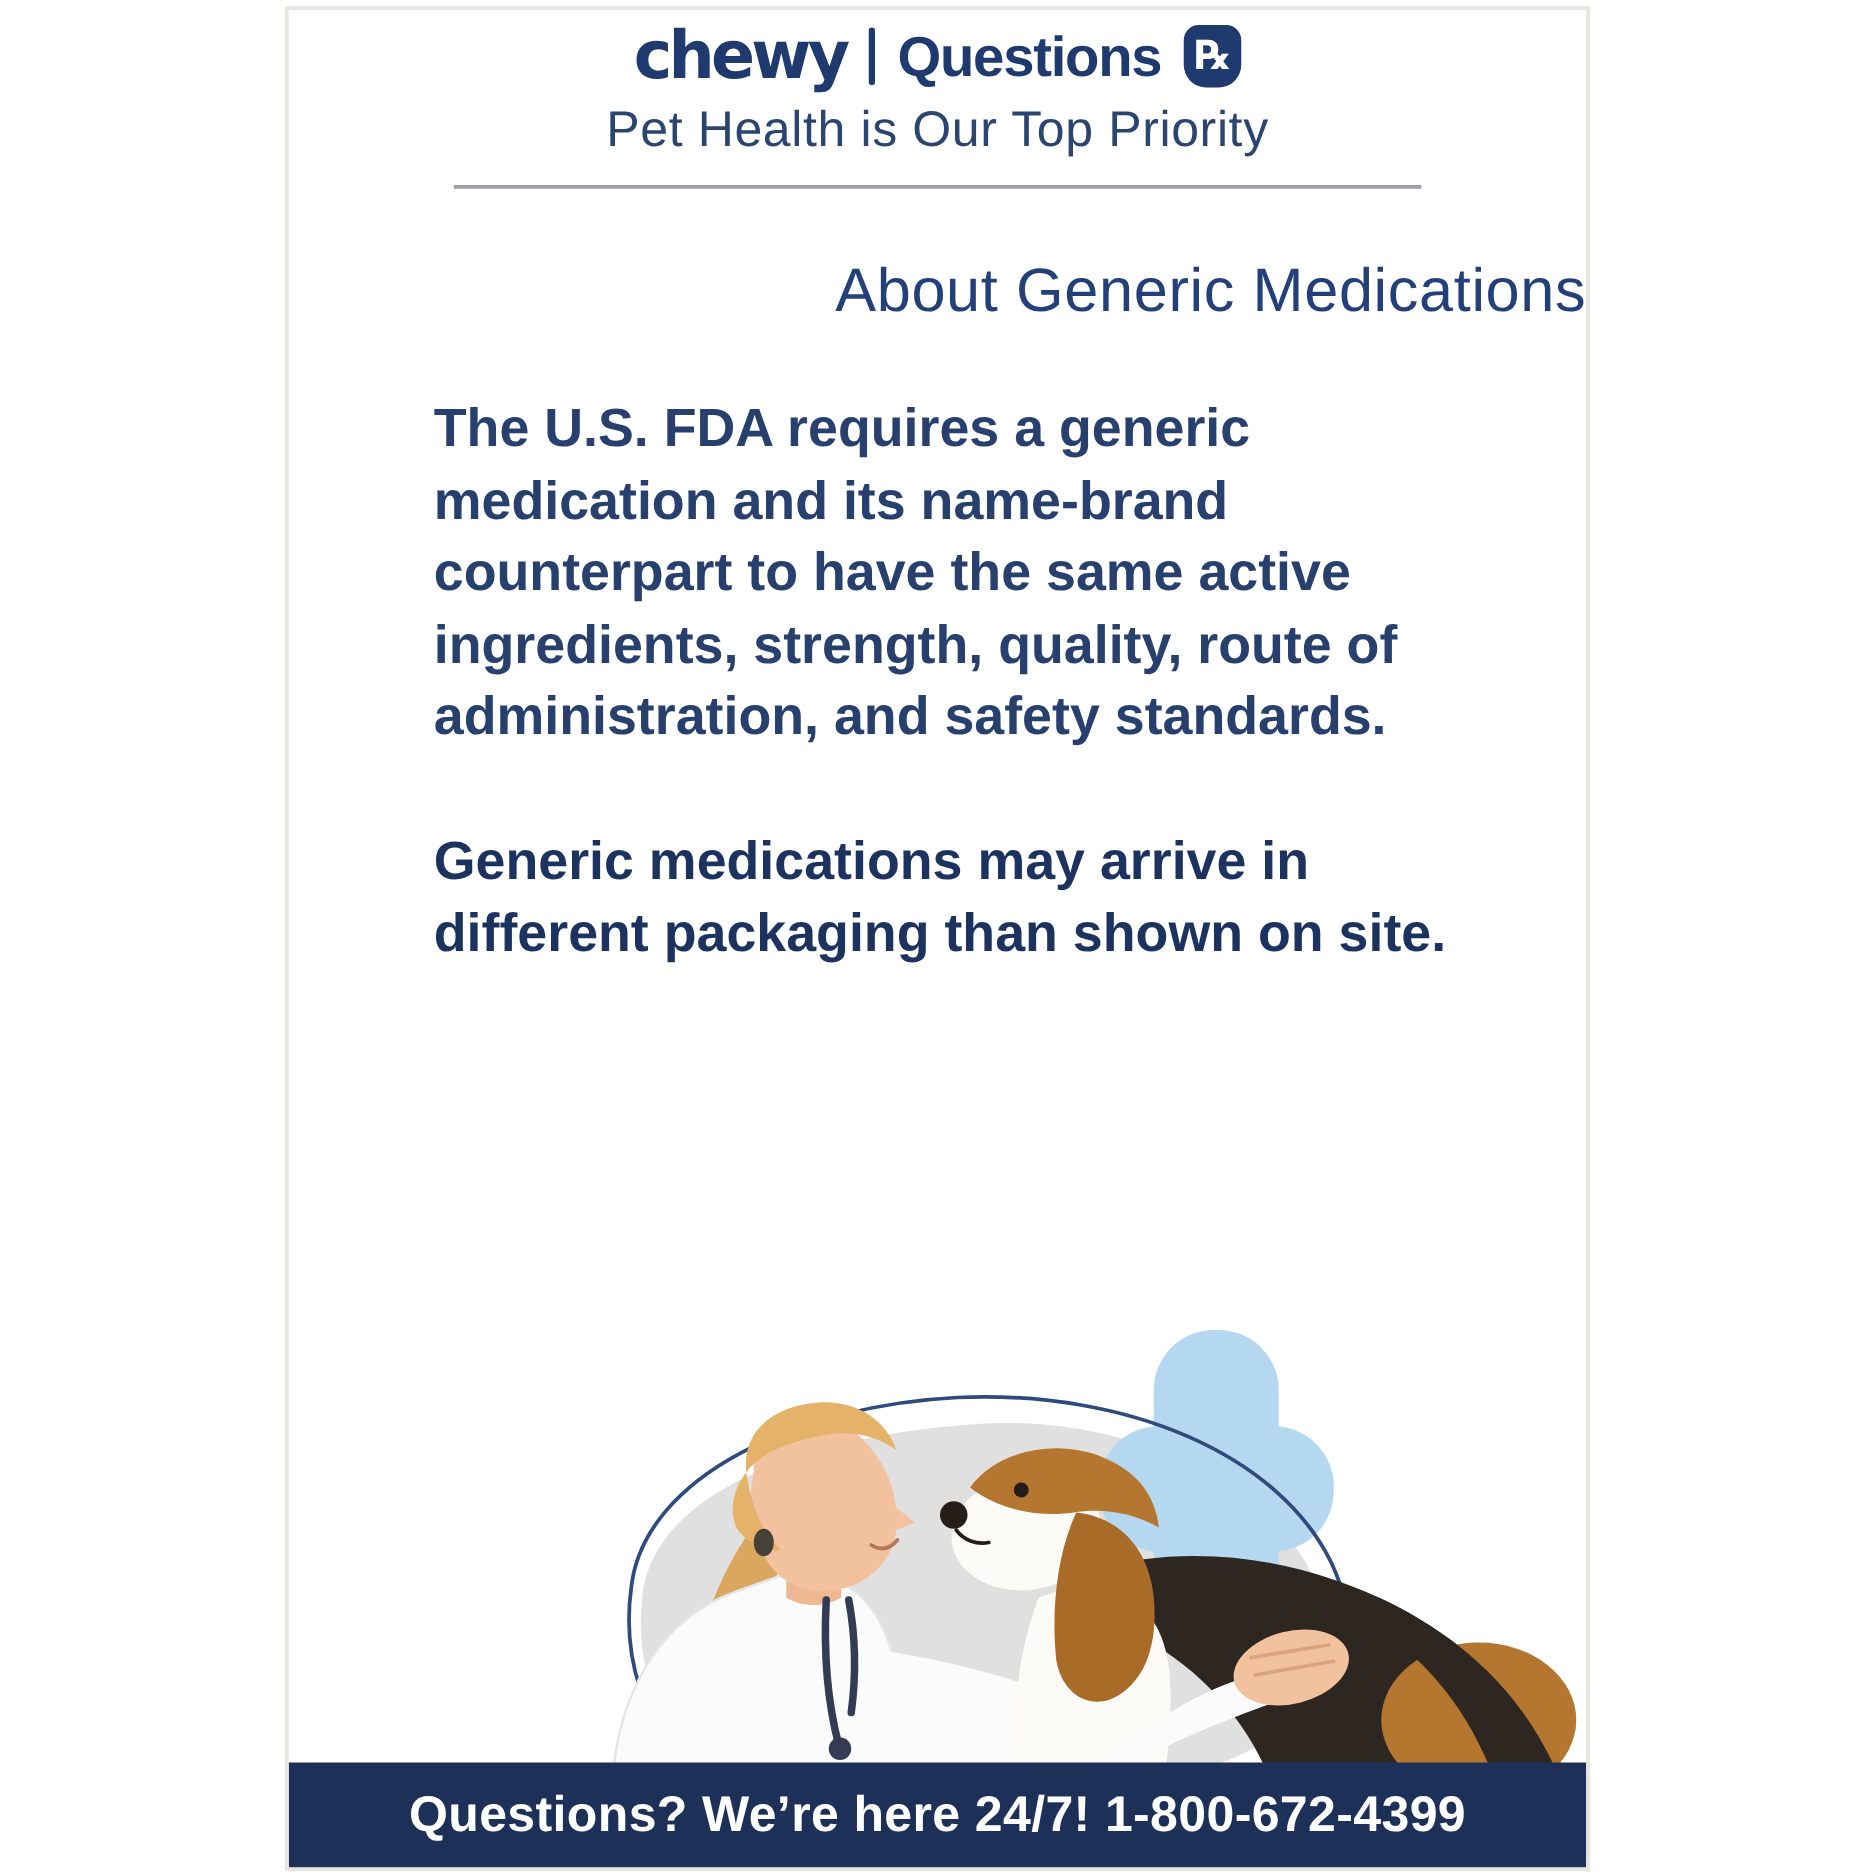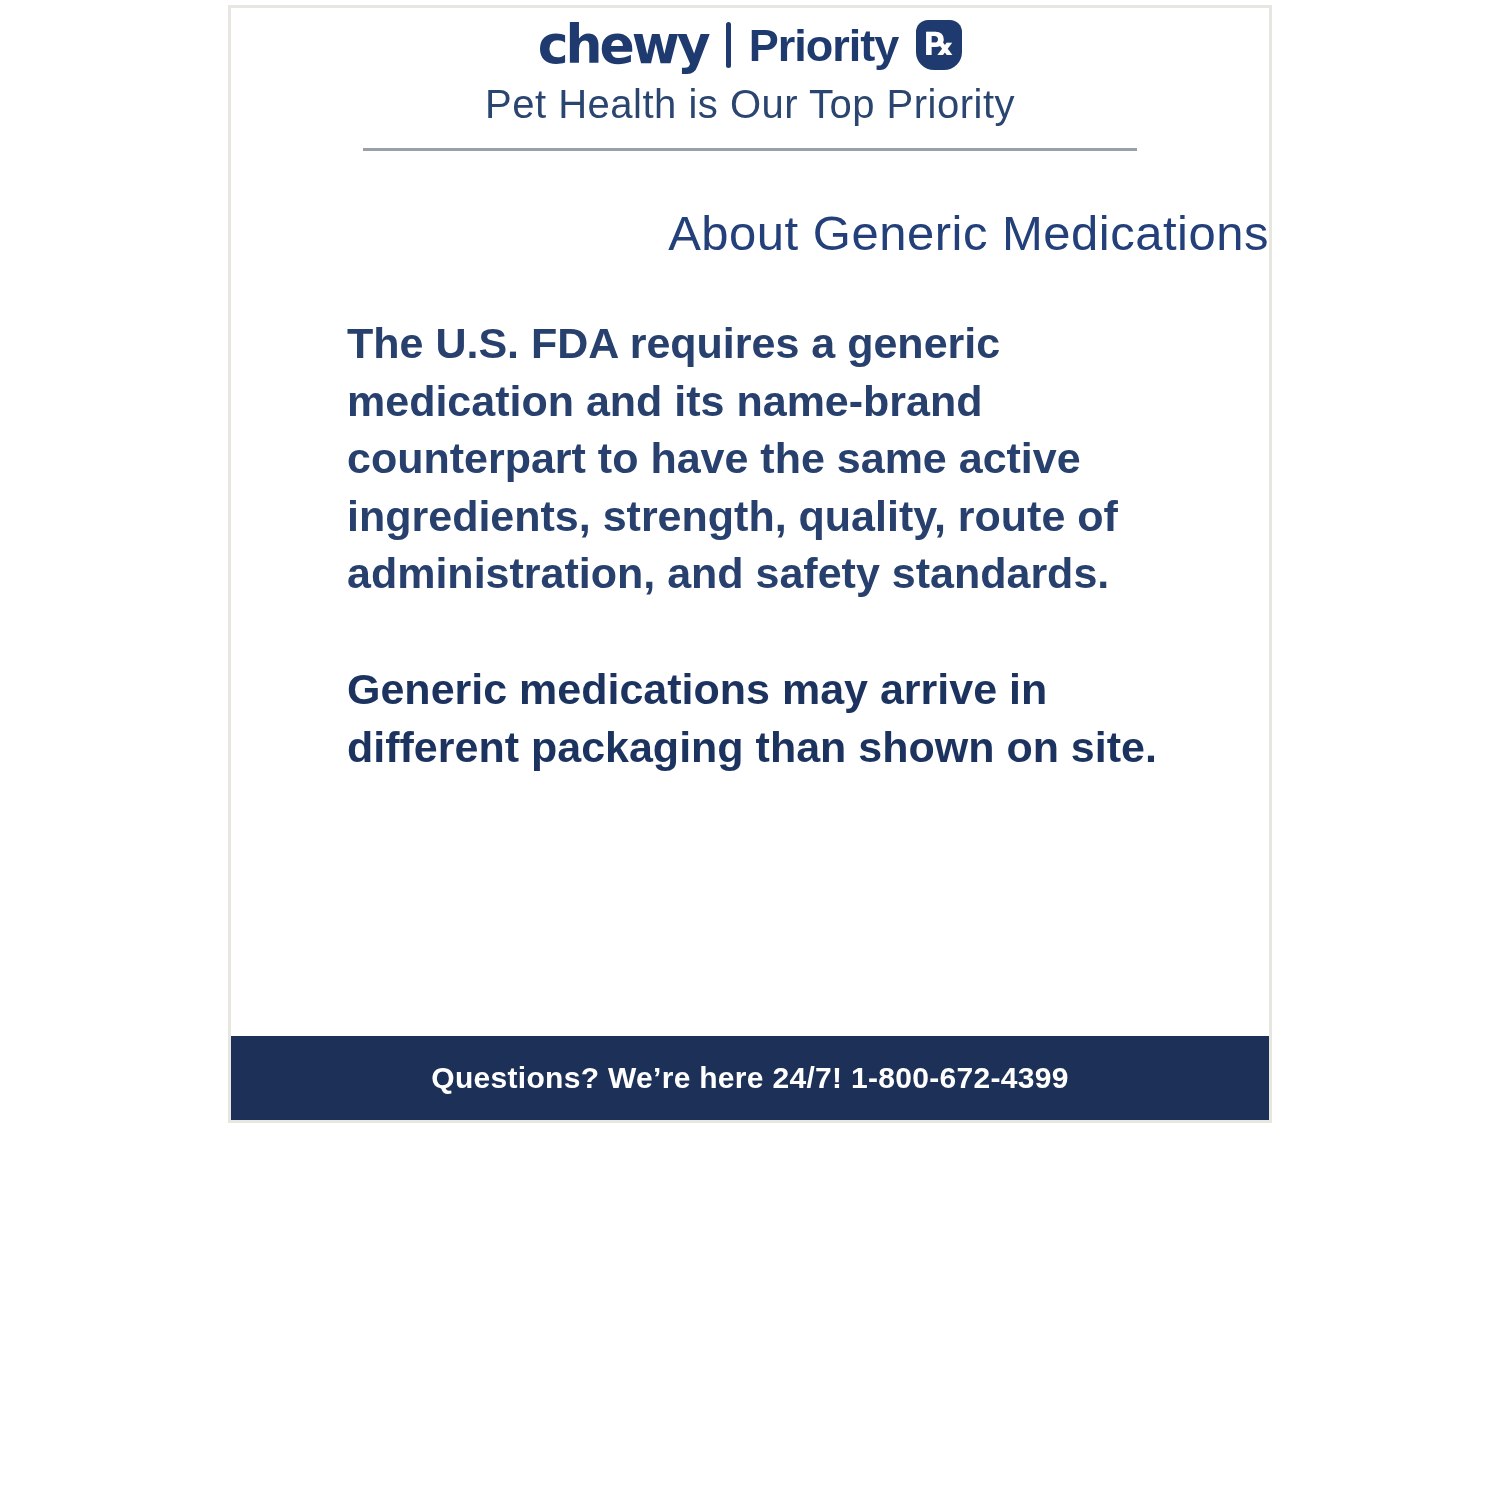--- a/index.html
+++ b/index.html
@@ -6,21 +6,21 @@
   body{
     width:1500px;height:1500px;
     background:#ffffff;
     font-family:"Liberation Sans", sans-serif;
     position:relative;
     overflow:hidden;
   }
   .card{
     position:absolute;
     left:228px; top:5px;
-    width:1044px; height:1118px;
+    width:1044px; height:1492px;
     background:#ffffff;
     border:3px solid #e8e6e0;
     box-sizing:border-box;
     overflow:hidden;
   }
   
   .header{ text-align:center; padding-top:10px; }
   .logo-row{
     display:flex; justify-content:center; align-items:center;
     gap:18px; height:54px;
@@ -89,33 +89,33 @@
   .illustration svg{ display:block; width:100%; height:100%; }
   
   .footer{
     position:absolute;
     left:0; bottom:0;
     width:100%; height:84px;
     background:#1d3057;
     display:flex; align-items:center; justify-content:center;
   }
   .footer span{
-    color:#ffffff; font-size:30px; font-weight:700; letter-spacing:0.3px;
+    color:#ffffff; font-size:40px; font-weight:700; letter-spacing:0.3px;
   }
 </style>
 </head>
 <body>
 
 <div class="card">
 
   <div class="header">
     <div class="logo-row">
       <span class="chewy-logo">chewy</span>
       <span class="logo-vbar"></span>
-      <span class="pharmacy-logo">Priority</span>
+      <span class="pharmacy-logo">Questions</span>
       <span class="rx-badge">℞</span>
     </div>
     <div class="tagline">Pet Health is Our Top Priority</div>
     <hr class="header-rule">
   </div>
 
   <h1 class="page-title">About Generic Medications</h1>
 
   <div class="content">
     <div class="block">

